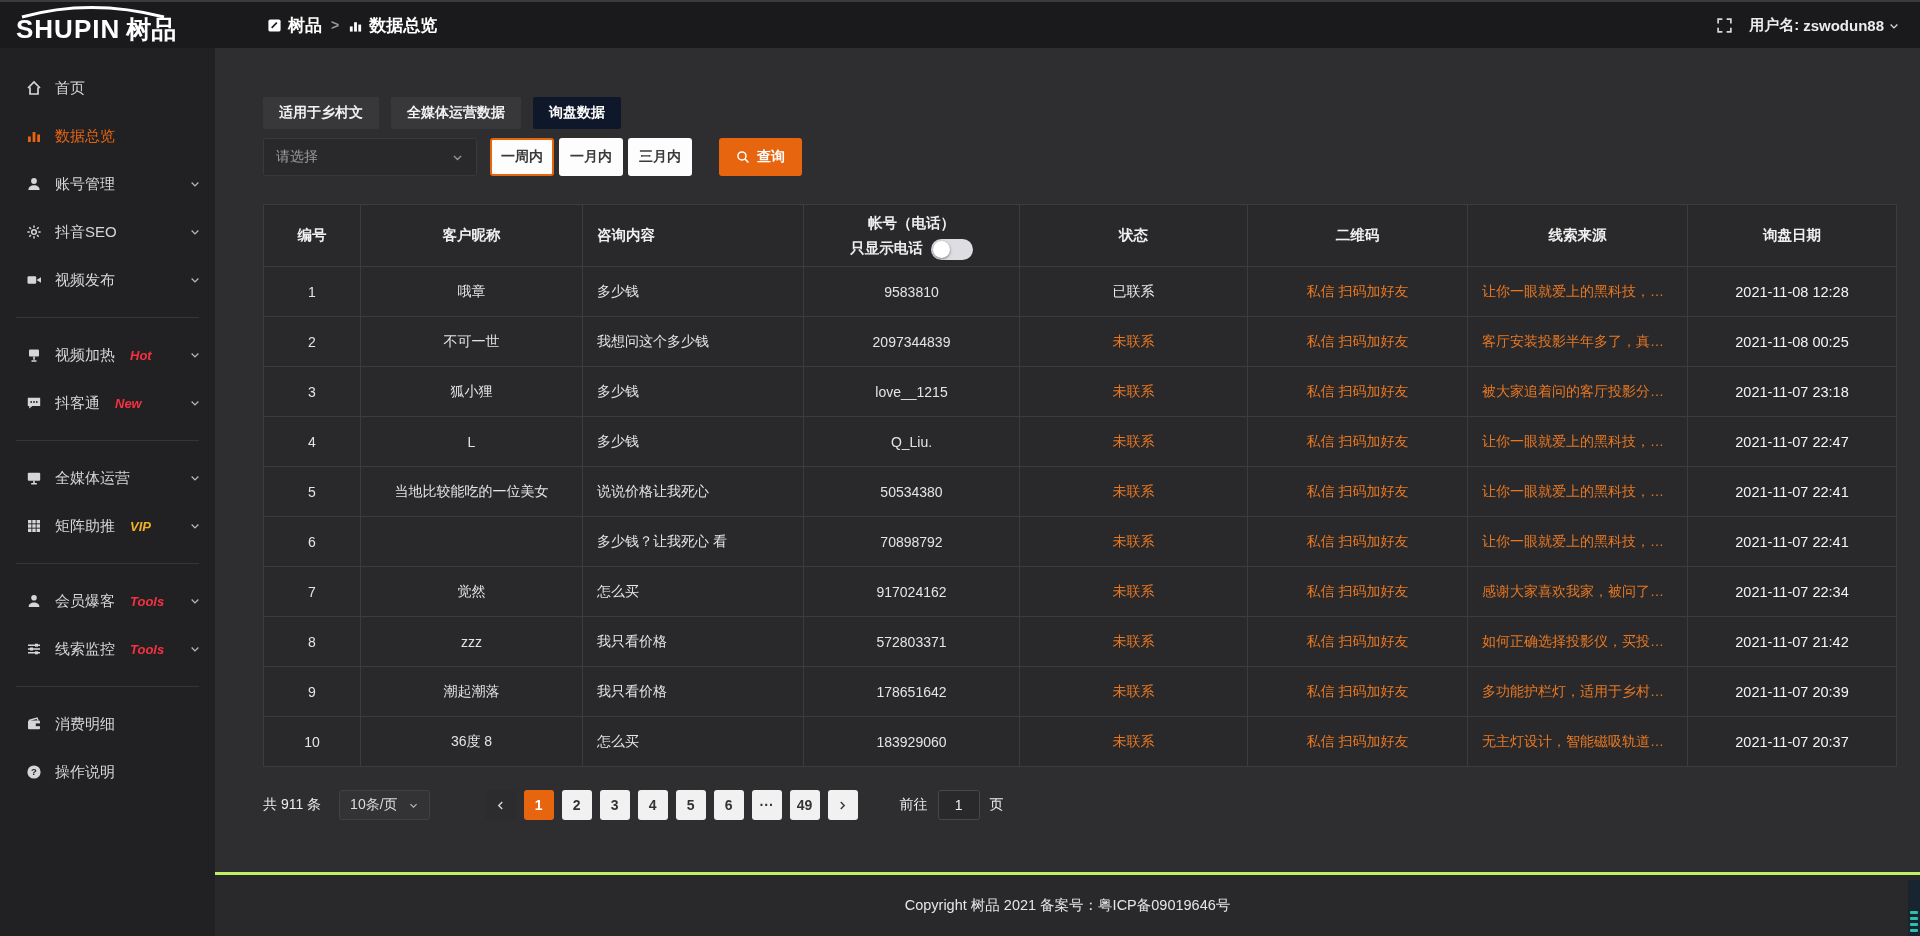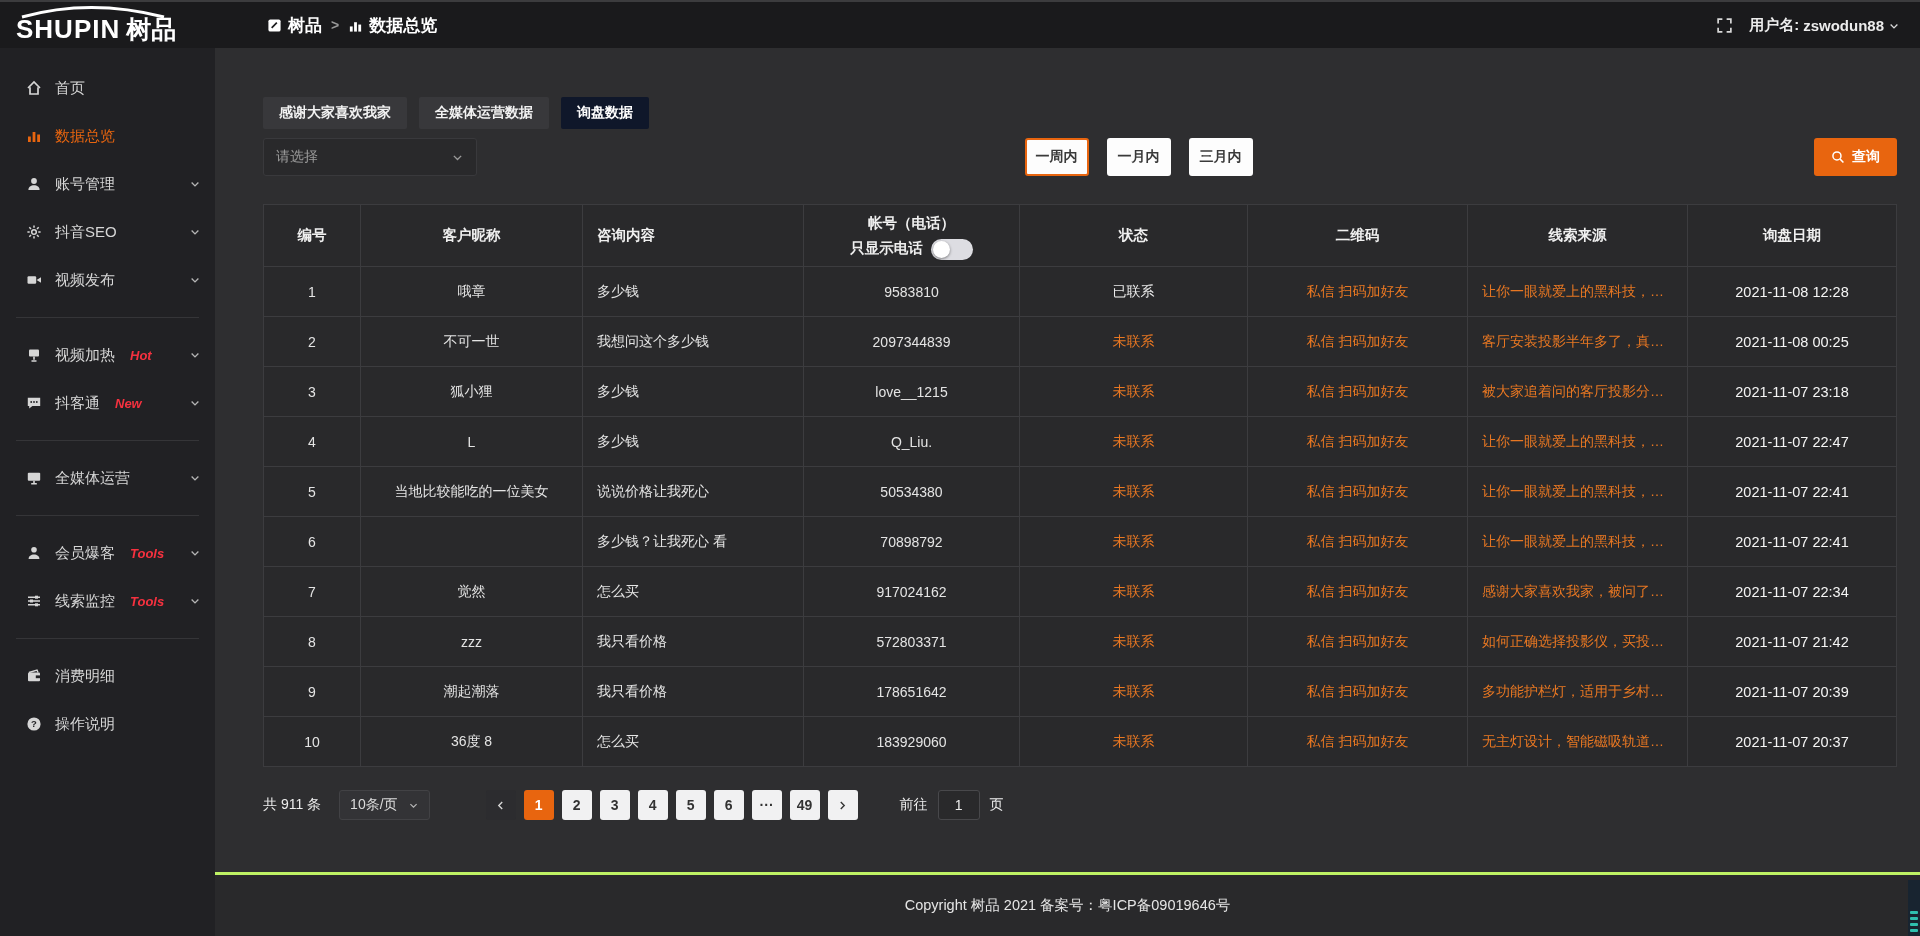--- a/index.html
+++ b/index.html
@@ -37,21 +37,21 @@
   .side-chevron { margin-left:auto; color:#b5b5b5; display:flex; }
   .side-divider { height:1px; background:#353538; margin:13px 16px; }
 
   
   .main { position:absolute; left:215px; top:48px; right:0; bottom:0; padding:49px 23px 0 48px; }
   .tabs { display:flex; gap:12px; }
   .tab { height:32px; padding:0 16px; display:flex; align-items:center; background:#38383b;
     color:#f2f2f2; font-size:14px; font-weight:bold; border-radius:2px; cursor:pointer; }
   .tab.active { background:#0f172a; color:#fff; }
 
-  .filters { display:flex; align-items:center; gap:13px; margin-top:9px;justify-content:space-between; }
+  .filters { display:flex; align-items:center; gap:13px; margin-top:9px; }
   .select { width:214px; height:38px; background:#29292b; border:1px solid #39393c; border-radius:3px;
     color:#9a9a9a; font-size:14px; display:flex; align-items:center; justify-content:space-between;
     padding:0 12px; cursor:pointer; }
   .range-btn { height:38px; padding:0 9px; background:#fdfdfd; border:2px solid #fdfdfd; border-radius:3px;
     color:#3a3a3a; font-size:14px; font-weight:bold; display:flex; align-items:center; cursor:pointer; }
   .range-btn.active { border-color:#e8650f; }
   .query-btn { height:38px; padding:0 17px; margin-left:14px; background:#e8650f; border-radius:3px;
     color:#fff; font-size:14px; font-weight:bold; display:flex; align-items:center; gap:7px; cursor:pointer; }
 
   
@@ -249,20 +249,44 @@
           <path d="M8 10.8v2.4M5.2 13.8h5.6" stroke="currentColor" stroke-width="1.6" fill="none"></path>
         </svg>
       </span>
       <span class="side-label">全媒体运营</span>
       <span class="side-chevron">
         <svg width="12" height="12" viewBox="0 0 16 16">
           <path d="M3.5 6l4.5 4.5L12.5 6" fill="none" stroke="currentColor" stroke-width="1.8"></path>
         </svg>
       </span>
     </div>
+    <div class="side-item">
+      <span class="side-icon">
+        <svg width="16" height="16" viewBox="0 0 16 16">
+          <g fill="currentColor">
+            <rect x="2" y="2" width="3.4" height="3.4"></rect>
+            <rect x="6.3" y="2" width="3.4" height="3.4"></rect>
+            <rect x="10.6" y="2" width="3.4" height="3.4"></rect>
+            <rect x="2" y="6.3" width="3.4" height="3.4"></rect>
+            <rect x="6.3" y="6.3" width="3.4" height="3.4"></rect>
+            <rect x="10.6" y="6.3" width="3.4" height="3.4"></rect>
+            <rect x="2" y="10.6" width="3.4" height="3.4"></rect>
+            <rect x="6.3" y="10.6" width="3.4" height="3.4"></rect>
+            <rect x="10.6" y="10.6" width="3.4" height="3.4"></rect>
+          </g>
+        </svg>
+      </span>
+      <span class="side-label">矩阵助推</span>
+      <span class="side-badge" style="color:#f0b129">VIP</span>
+      <span class="side-chevron">
+        <svg width="12" height="12" viewBox="0 0 16 16">
+          <path d="M3.5 6l4.5 4.5L12.5 6" fill="none" stroke="currentColor" stroke-width="1.8"></path>
+        </svg>
+      </span>
+    </div>
     <div class="side-divider"></div>
     <div class="side-item">
       <span class="side-icon">
         <svg width="16" height="16" viewBox="0 0 16 16">
           <circle cx="8" cy="4.8" r="2.8" fill="currentColor"></circle>
           <path d="M2.6 14c0-3 2.4-4.6 5.4-4.6s5.4 1.6 5.4 4.6z" fill="currentColor"></path>
         </svg>
       </span>
       <span class="side-label">会员爆客</span>
       <span class="side-badge" style="color:#f5313f">Tools</span>
@@ -310,33 +334,33 @@
           <circle cx="8" cy="8" r="6.6" fill="currentColor"></circle>
           <text x="8" y="11.2" text-anchor="middle" font-size="9.5" font-weight="bold" fill="#212124">?</text>
         </svg>
       </span>
       <span class="side-label">操作说明</span>
     </div>
   </div>
 
 <div class="main">
   <div class="tabs">
-      <div class="tab">感谢大家喜欢我家</div>
+      <div class="tab">适用于乡村文</div>
       <div class="tab">全媒体运营数据</div>
       <div class="tab active">询盘数据</div>
     </div>
 
   <div class="filters">
     <div class="select">
       <span>请选择</span>
       <svg width="13" height="13" viewBox="0 0 16 16">
           <path d="M3.5 6l4.5 4.5L12.5 6" fill="none" stroke="#9a9a9a" stroke-width="1.7"></path>
         </svg>
     </div>
-    <div style="display:flex;gap:18px;">
+    <div style="display:flex;gap:5px;">
         <div class="range-btn active">一周内</div>
         <div class="range-btn">一月内</div>
         <div class="range-btn">三月内</div>
       </div>
     <div class="query-btn">
       <svg width="14" height="14" viewBox="0 0 16 16">
           <circle cx="6.8" cy="6.8" r="4.6" fill="none" stroke="#fff" stroke-width="1.7"></circle>
           <path d="M10.4 10.4L14.2 14.2" stroke="#fff" stroke-width="1.7"></path>
         </svg>
       <span>查询</span>

